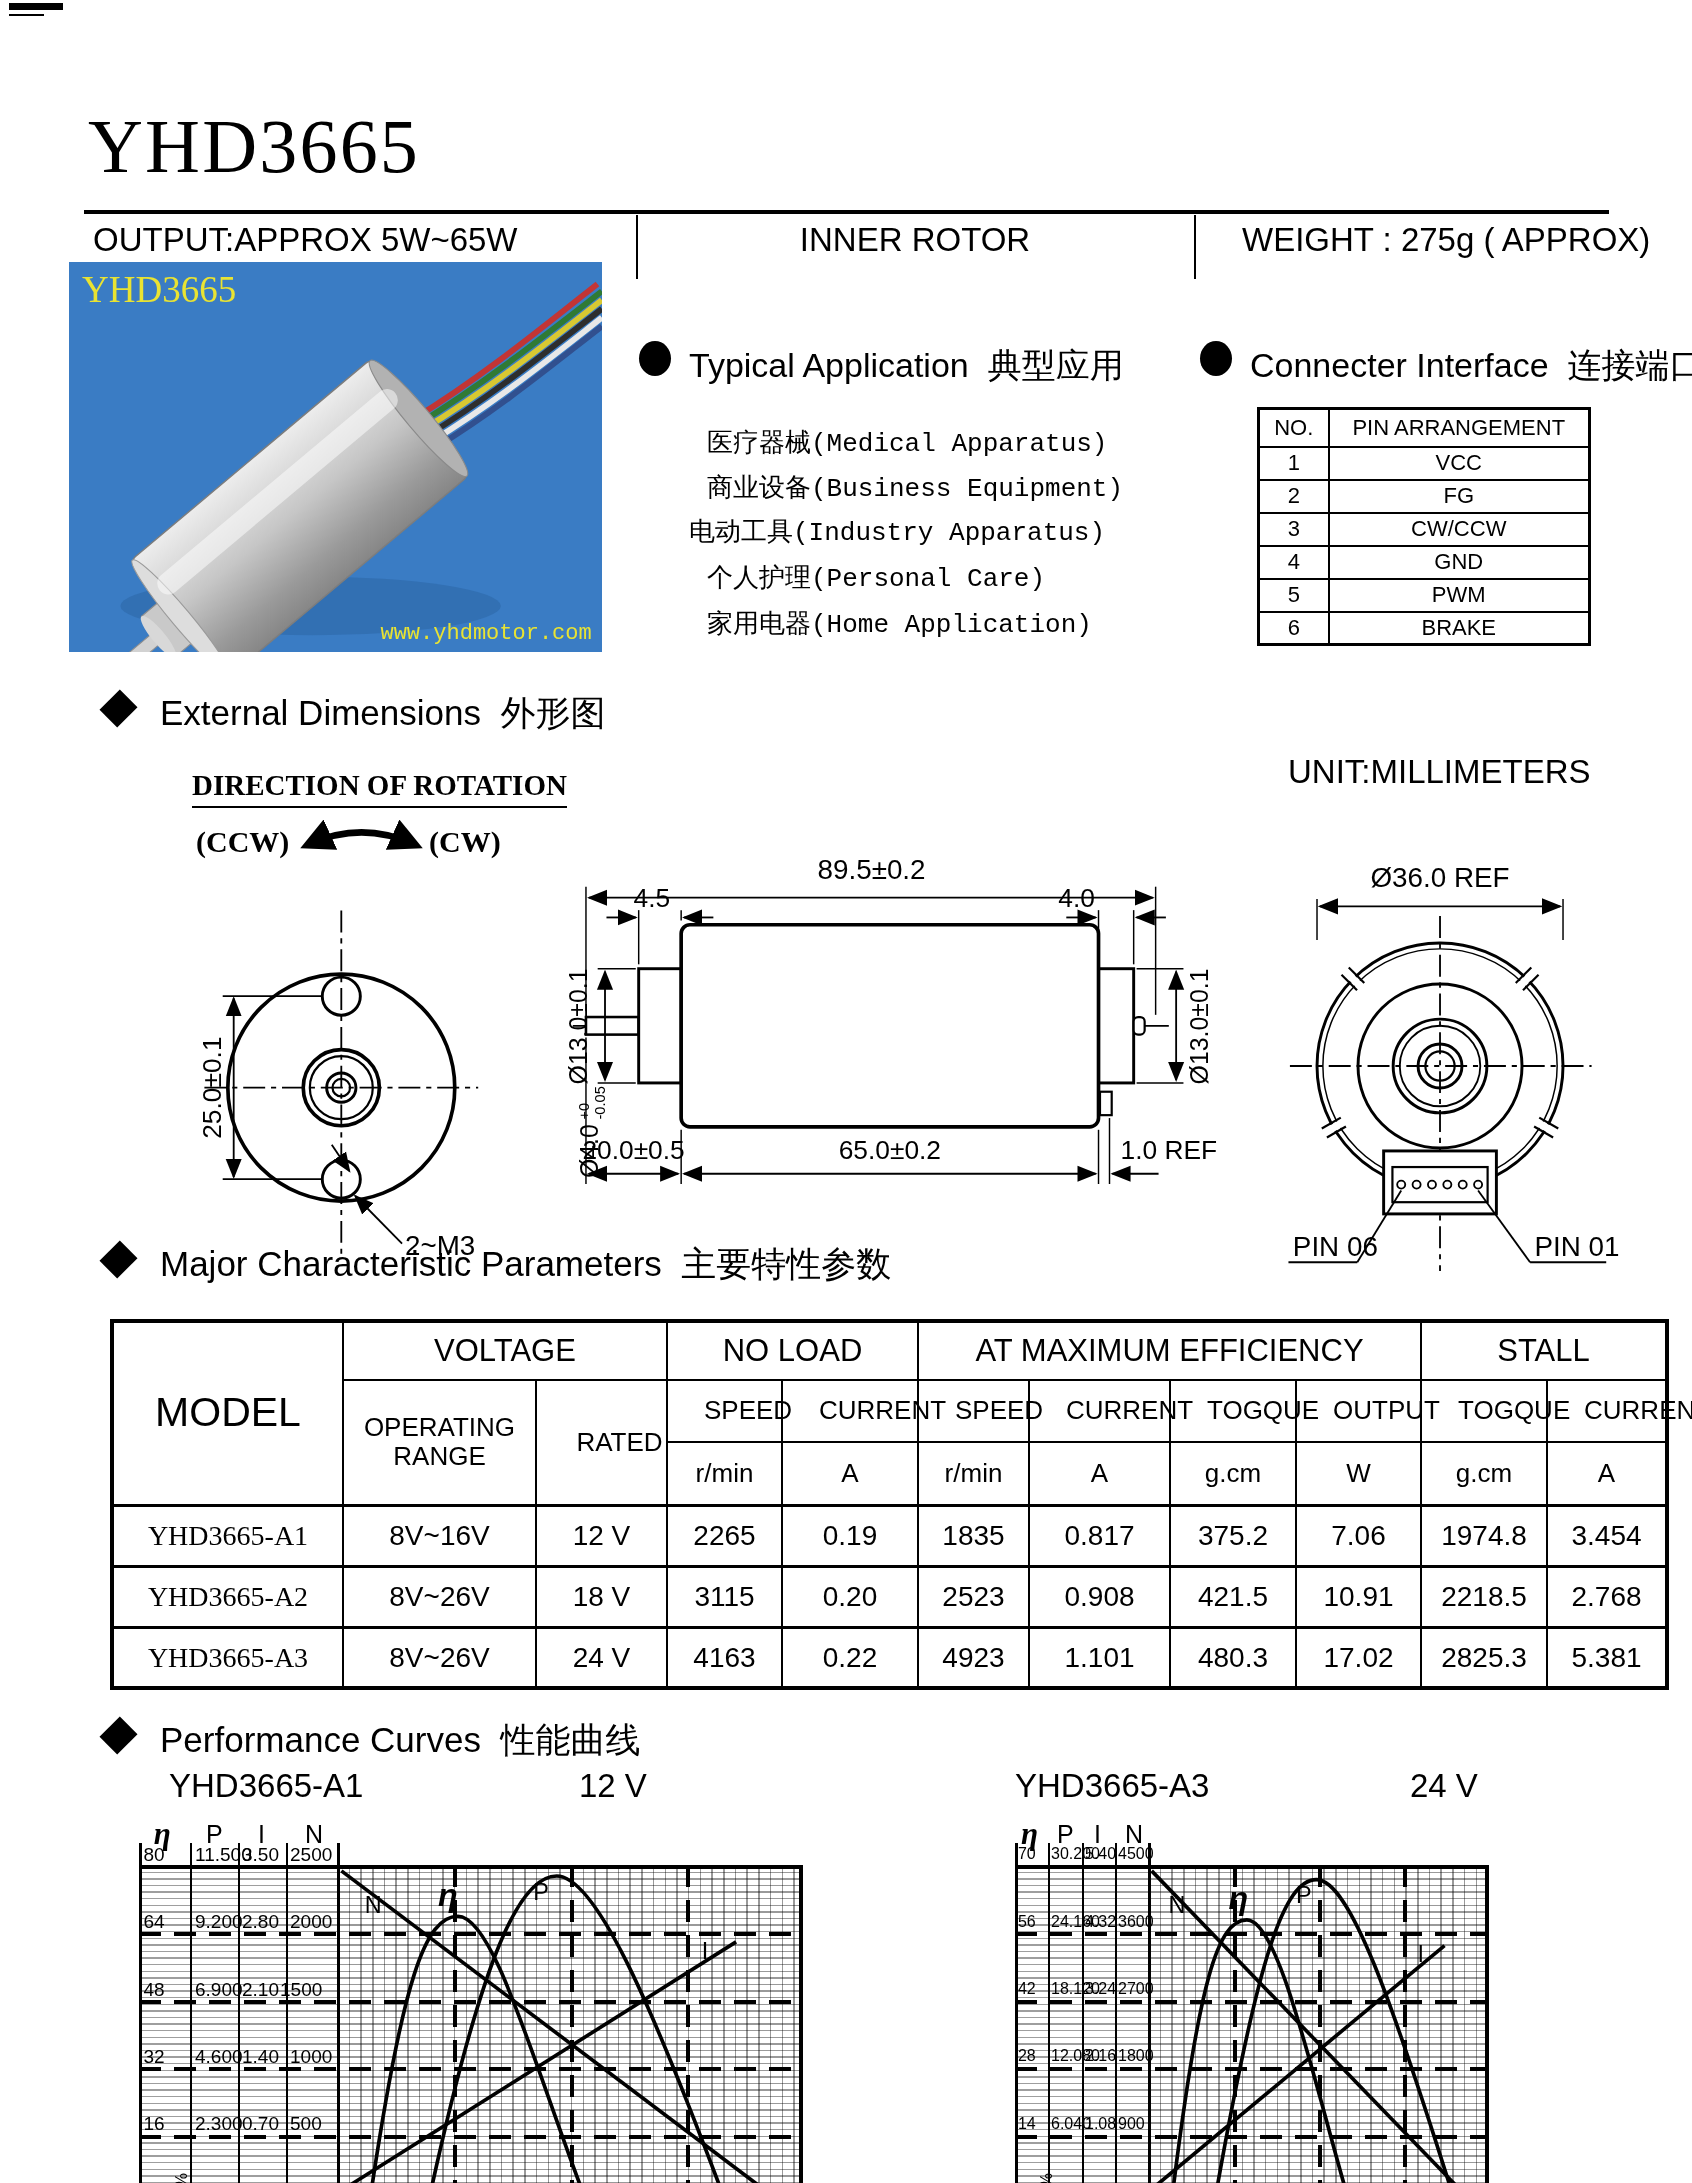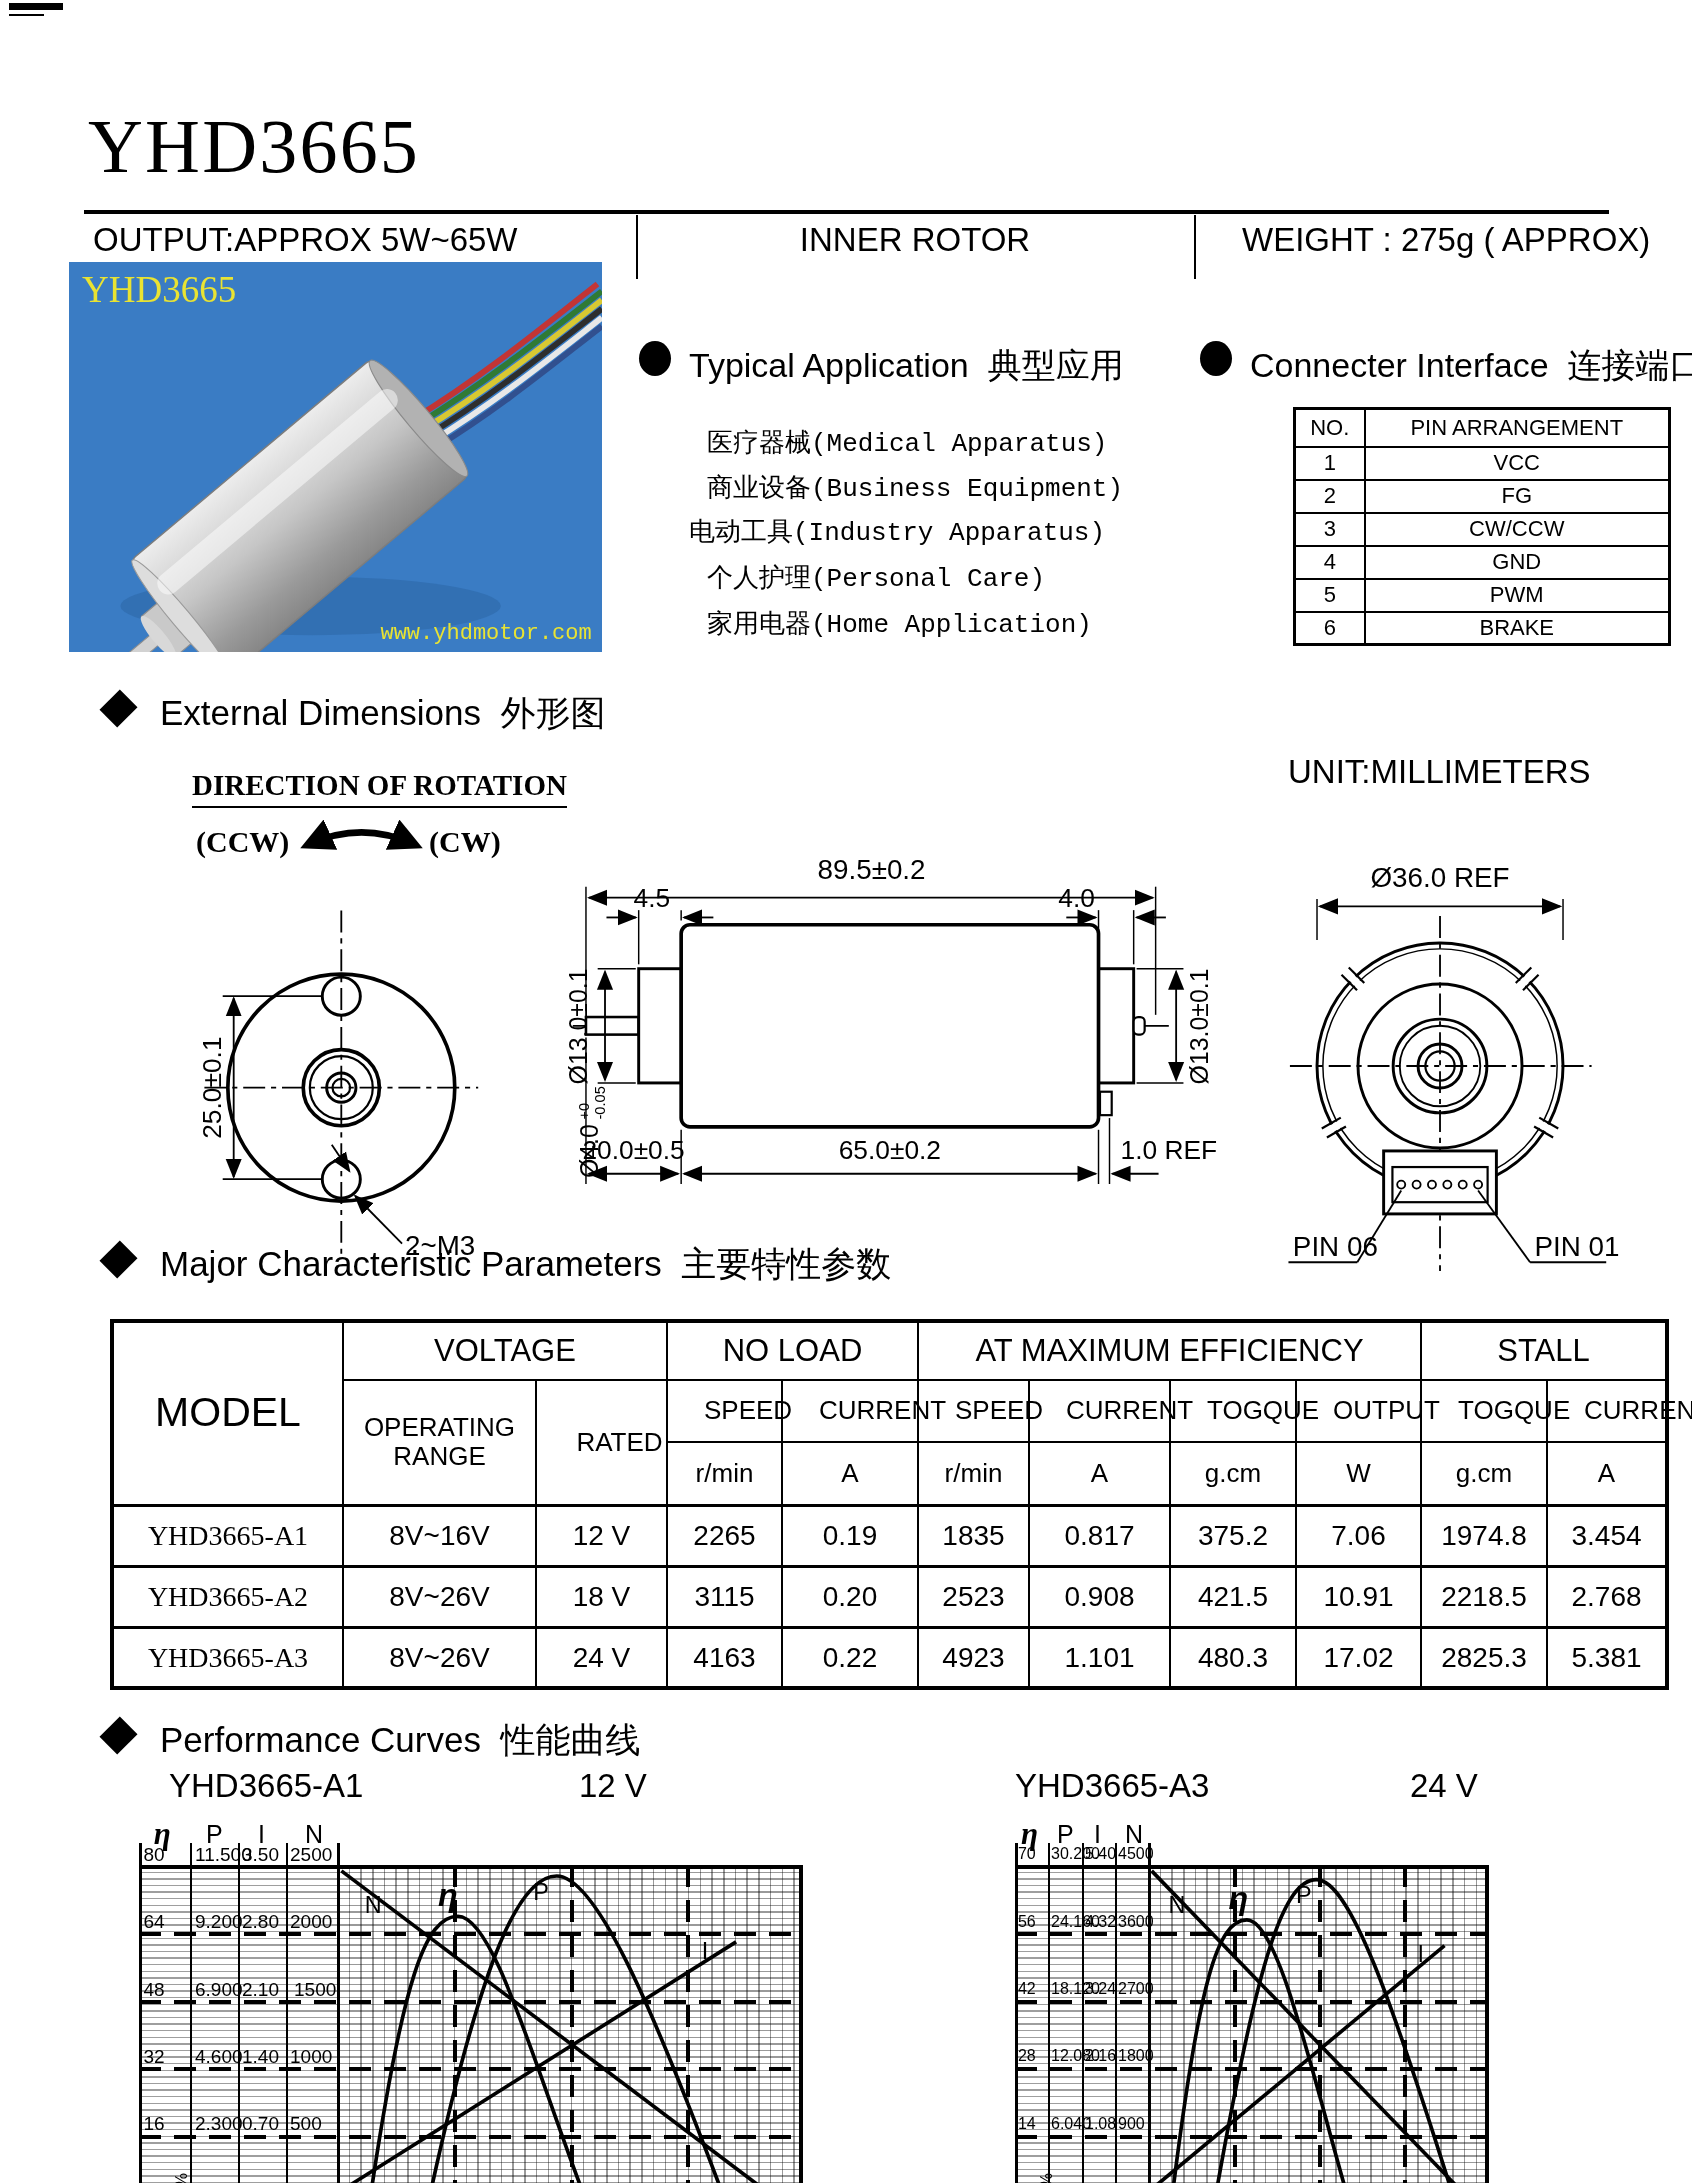--- a/index.html
+++ b/index.html
@@ -8,21 +8,21 @@
   .t{position:absolute;white-space:nowrap;}
   .serif{font-family:"Liberation Serif",serif;}
   .mono{font-family:"Liberation Mono",monospace;}
   .bigdot{position:absolute;width:32px;height:35px;background:#000;border-radius:50%;}
   .diamond{position:absolute;width:25px;height:25px;background:#000;transform:rotate(45deg) scaleY(1.15);}
   .vline{position:absolute;width:2.2px;background:#000;}
   .hline{position:absolute;height:2.9px;background:#000;}
   .sect{font-size:35px;}
   
   table{border-collapse:collapse;}
-  .pins{position:absolute;left:1293px;top:407px;width:378px;table-layout:fixed;border:3.7px solid #000;}
+  .pins{position:absolute;left:1257px;top:407px;width:334px;table-layout:fixed;border:3.7px solid #000;}
   .pins td,.pins th{border:2.2px solid #000;text-align:center;font-size:22px;font-weight:normal;padding:0;}
   
   .params{position:absolute;left:110px;top:1319px;width:1556px;table-layout:fixed;border:4.4px solid #000;}
   .params td,.params th{border:2.2px solid #000;text-align:center;font-weight:normal;padding:0;line-height:1.12;}
   .params .grp{font-size:31px;}
   .params .model{font-size:41px;}
   .params .sub{font-size:26px;padding-left:36px;}
   .params .unit{font-size:26px;}
   .params .dat{font-size:28px;}
   .params tr.data td{border-top-width:3.7px;}
@@ -435,21 +435,21 @@
   <span class="cl" style="left:56px;top:34px;">11.500</span>
   <span class="cl" style="left:103px;top:34px;">3.50</span>
   <span class="cl" style="left:151px;top:34px;">2500</span>
   <span class="cl" style="left:4.4px;top:101px;">64</span>
   <span class="cl" style="left:56px;top:101px;">9.200</span>
   <span class="cl" style="left:103px;top:101px;">2.80</span>
   <span class="cl" style="left:151px;top:101px;">2000</span>
   <span class="cl" style="left:4.4px;top:169px;">48</span>
   <span class="cl" style="left:56px;top:169px;">6.900</span>
   <span class="cl" style="left:103px;top:169px;">2.10</span>
-  <span class="cl" style="left:155px;top:169px;">1500</span>
+  <span class="cl" style="left:141px;top:169px;">1500</span>
   <span class="cl" style="left:4.4px;top:236px;">32</span>
   <span class="cl" style="left:56px;top:236px;">4.600</span>
   <span class="cl" style="left:103px;top:236px;">1.40</span>
   <span class="cl" style="left:151px;top:236px;">1000</span>
   <span class="cl" style="left:4.4px;top:303px;">16</span>
   <span class="cl" style="left:56px;top:303px;text-align:right;">2.300</span>
   <span class="cl" style="left:103px;top:303px;">0.70</span>
   <span class="cl" style="left:151px;top:303px;">500</span>
   <span class="rot" style="left:34px;top:484px;">EFFICIENCY-%</span>
 

